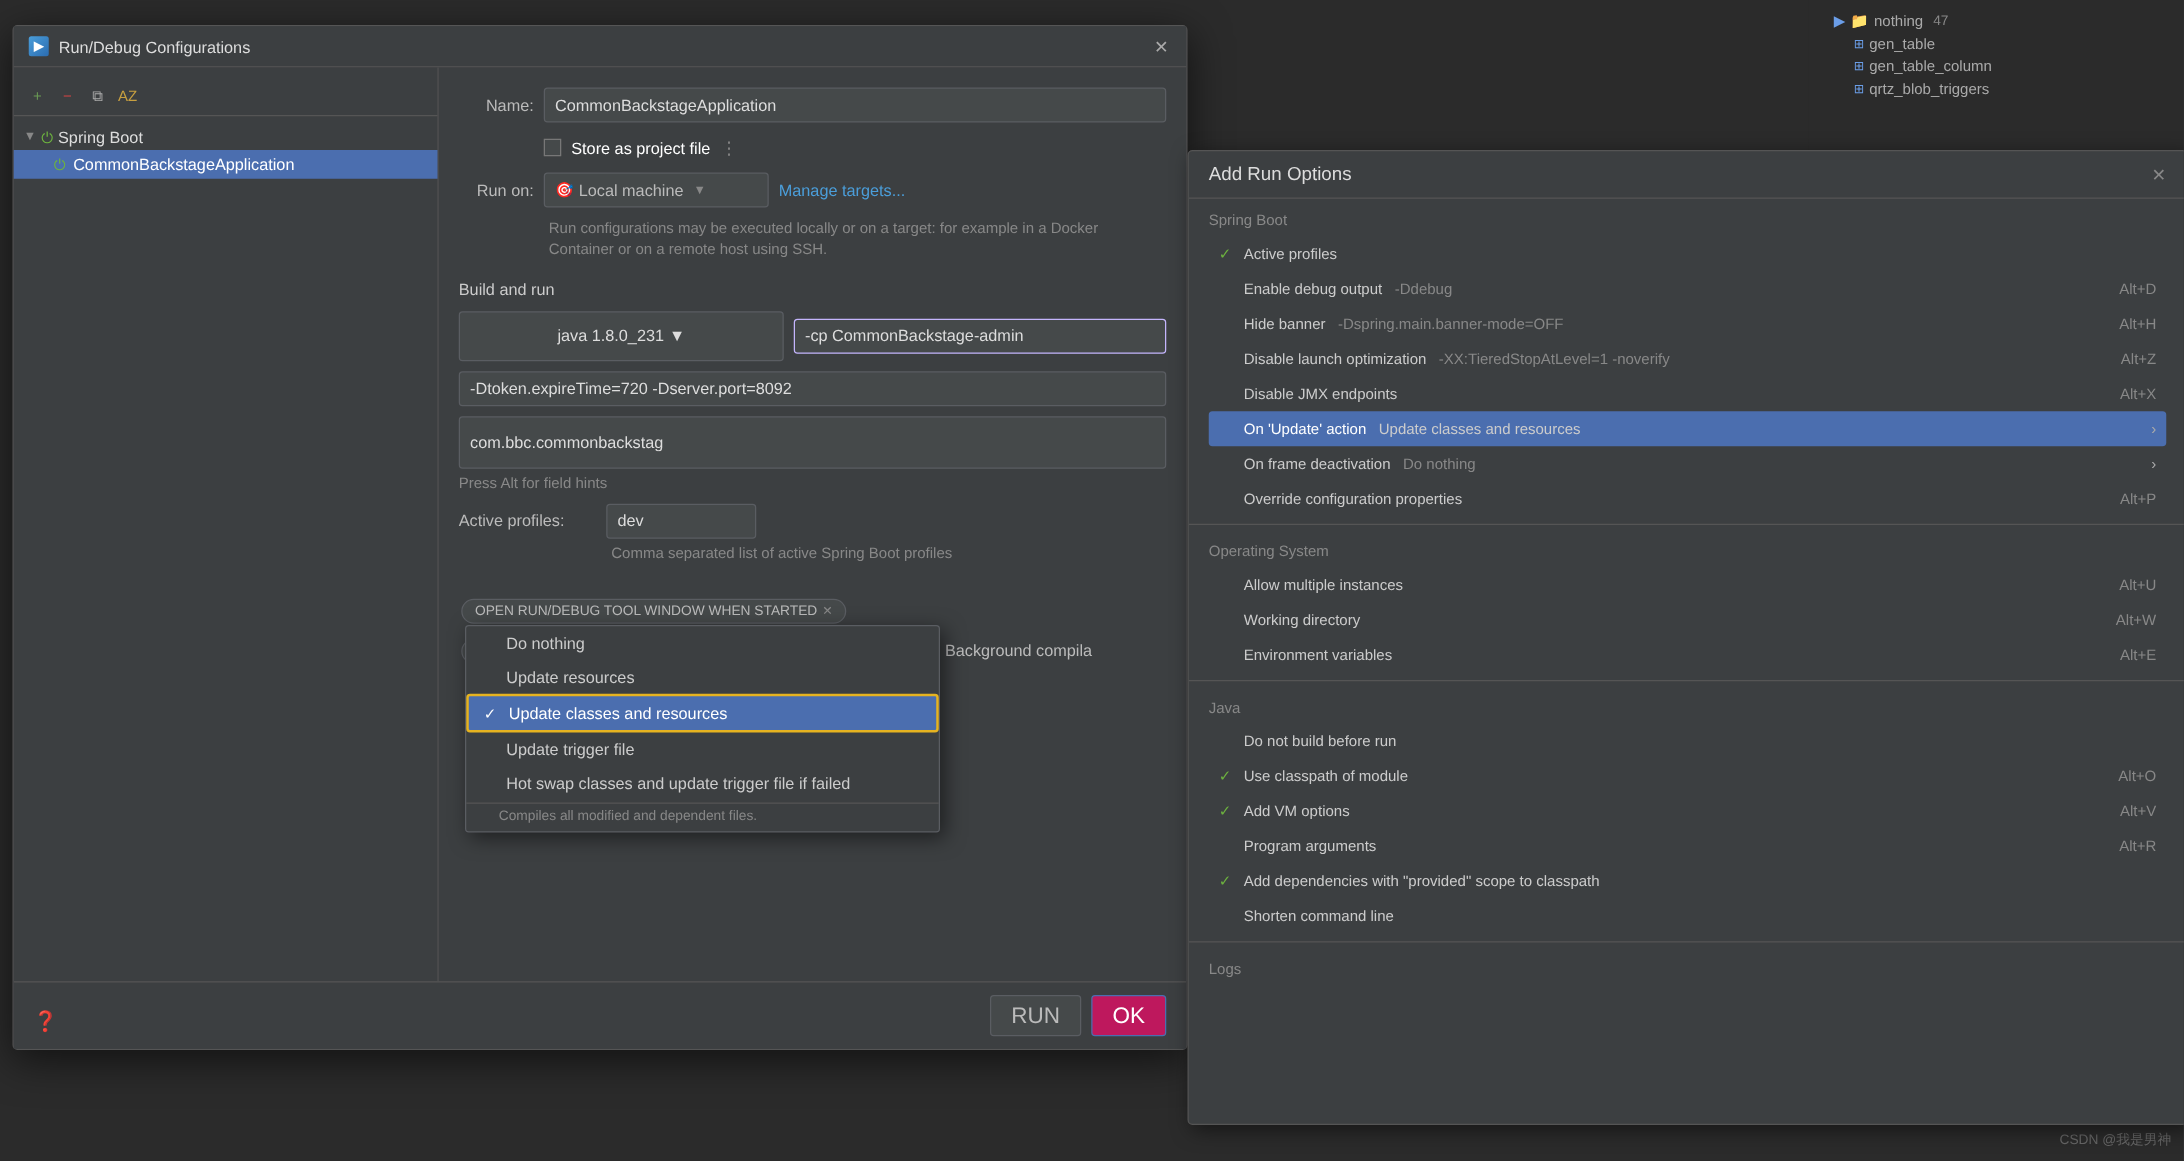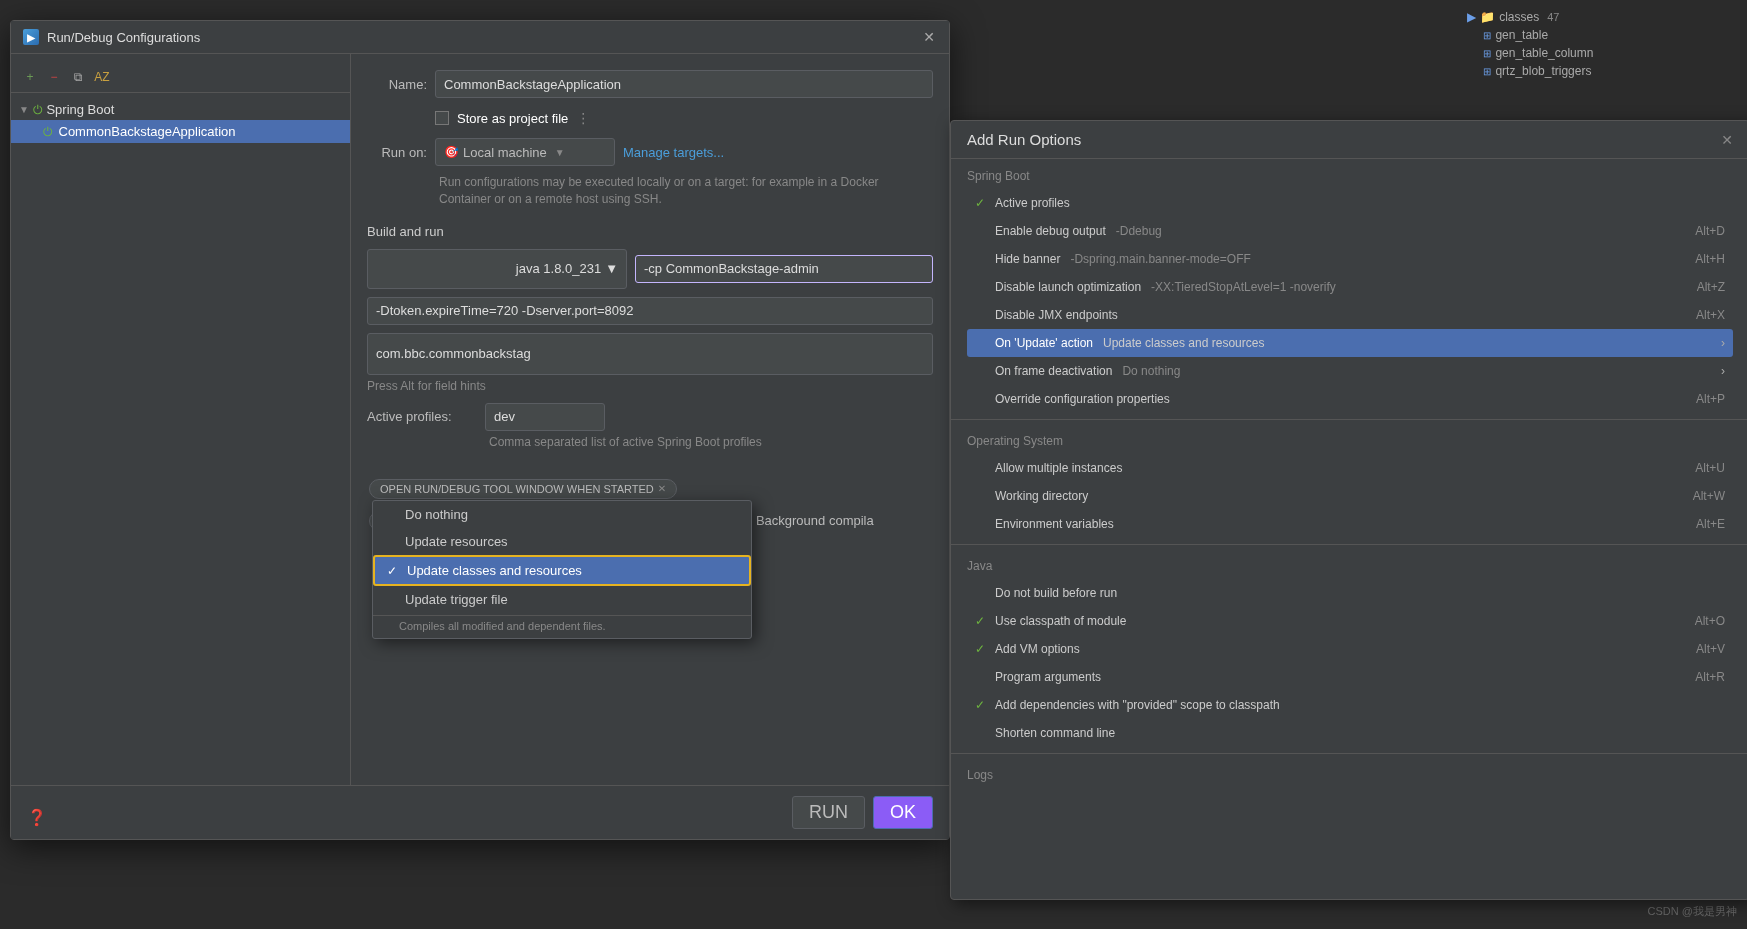--- a/index.html
+++ b/index.html
@@ -292,21 +292,21 @@
     .java-select {
       display: flex;
       align-items: center;
       background: #45494a;
       border: 1px solid #5a5d62;
       border-radius: 3px;
       padding: 19px 8px;
       height: 28px;
       cursor: pointer;
       width: 260px;
-      justify-content: flex-end;
+      justify-content: center;
     }
 
     .java-select span { color: #ddd; font-size: 13px; }
 
     .cp-field {
       flex: 1;
       background: #45494a;
       border: 1px solid #c4b5fd;
       border-radius: 3px;
       color: #ddd;
@@ -463,21 +463,21 @@
       border: 1px solid transparent;
     }
 
     .btn-run {
       background: #45494a;
       border-color: #5a5d62;
       color: #bbb;
     }
 
     .btn-ok {
-      background: #8b5cf6;
+      background: #be185d;
       color: white;
       border-color: #4b6eaf;
     }
 
     
     .dropdown-menu {
       position: absolute;
       top: 500px;
       left: 372px;
       width: 380px;
@@ -647,21 +647,21 @@
   </style>
 </head>
 <body>
 
 <div class="ide-bg"></div>
 
 <div class="file-tree">
   <div class="file-tree-item">
     <span class="folder-icon">▶</span>
     <span class="folder-icon">📁</span>
-    <span>classes</span>
+    <span>nothing</span>
     <span class="count">47</span>
   </div>
   <div class="file-tree-item" style="padding-left: 28px;">
     <span class="table-icon">⊞</span>
     <span>gen_table</span>
   </div>
   <div class="file-tree-item" style="padding-left: 28px;">
     <span class="table-icon">⊞</span>
     <span>gen_table_column</span>
   </div>
@@ -792,20 +792,24 @@
     <span>Update resources</span>
   </div>
   <div class="dropdown-item selected" style="border: 2px solid #e6b320; border-radius: 3px;">
     <span class="check-mark">✓</span>
     <span>Update classes and resources</span>
   </div>
   <div class="dropdown-item">
     <span class="check-mark"></span>
     <span>Update trigger file</span>
   </div>
+  <div class="dropdown-item">
+    <span class="check-mark"></span>
+    <span>Hot swap classes and update trigger file if failed</span>
+  </div>
   <div class="dropdown-description">Compiles all modified and dependent files.</div>
 </div>
 
 <div class="add-run-options">
   <div class="add-run-options-header">
     <span class="add-run-options-title">Add Run Options</span>
     <span class="run-options-close">✕</span>
   </div>
 
   <div class="run-options-section">

